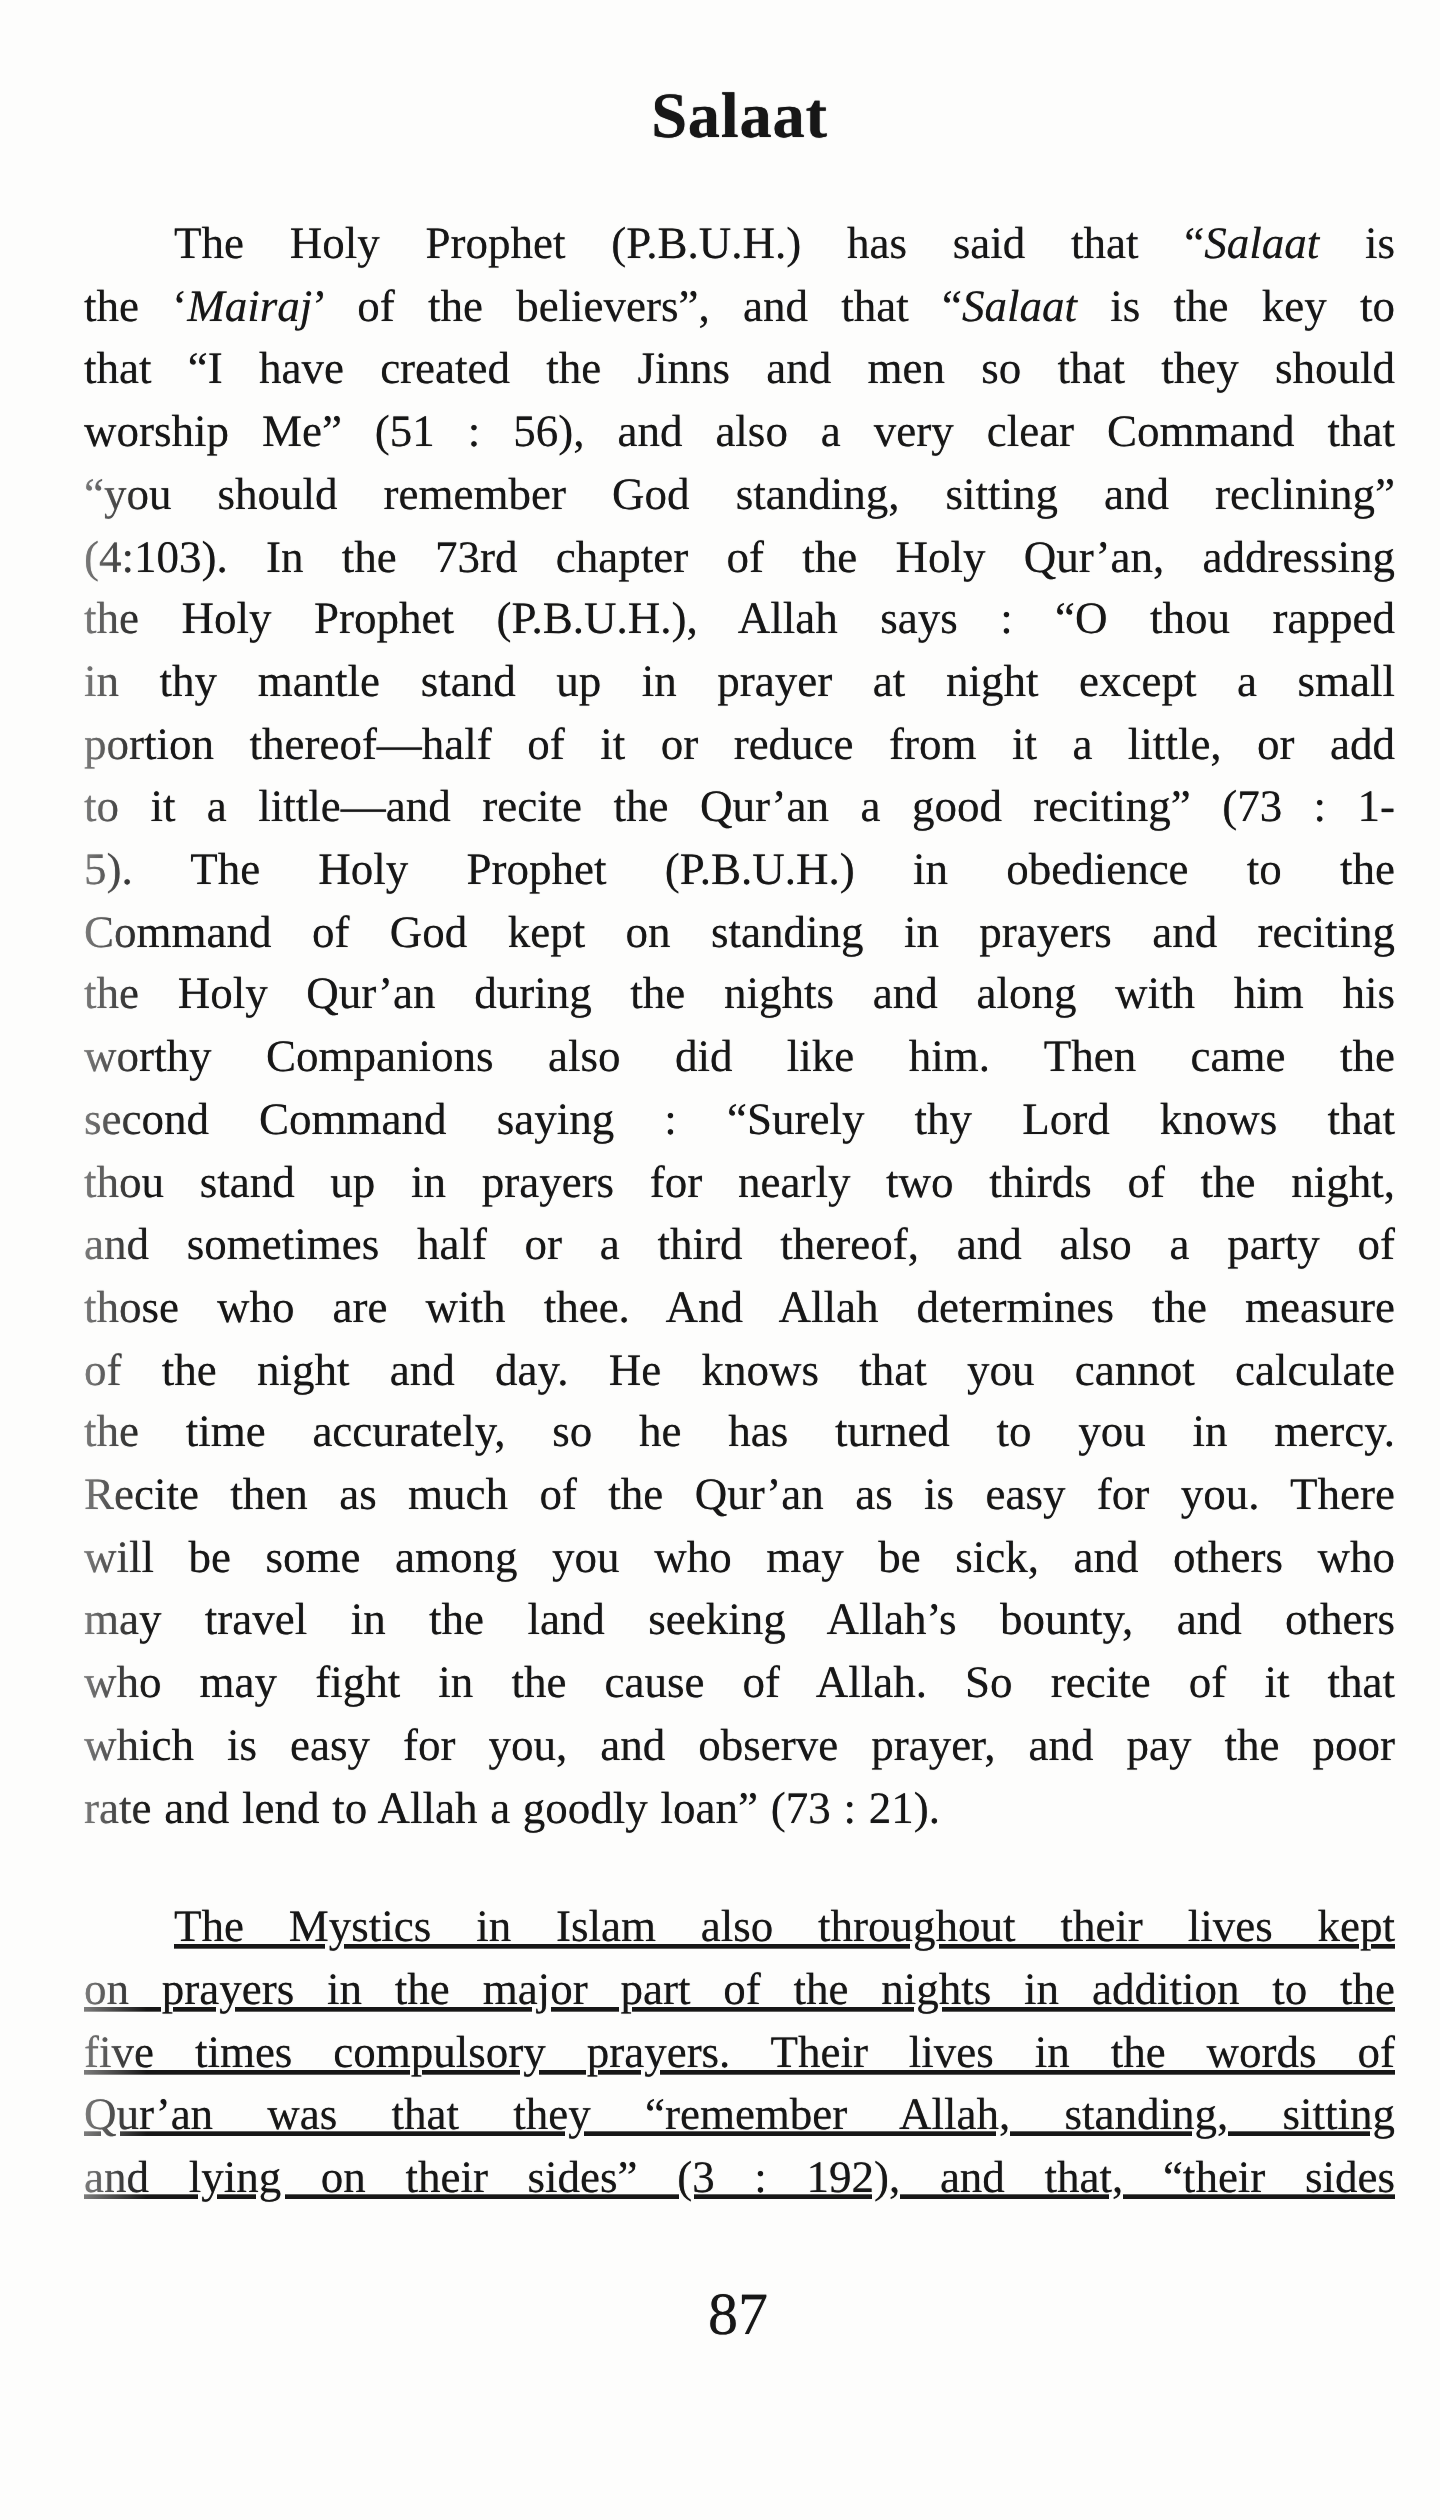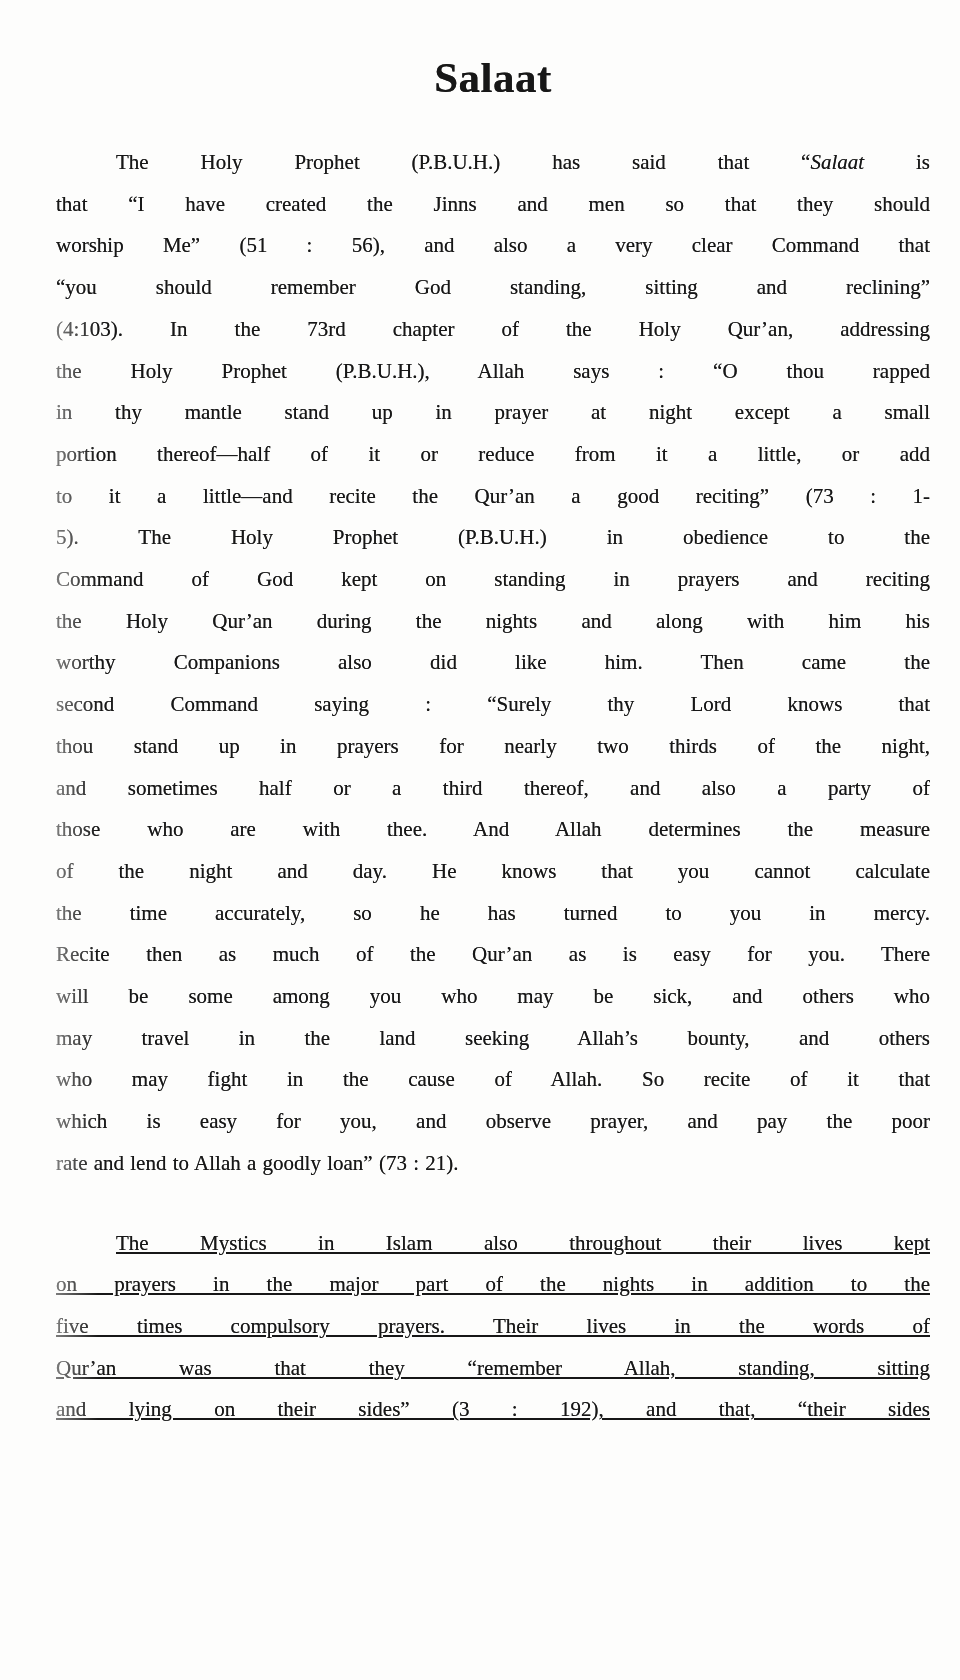--- a/index.html
+++ b/index.html
@@ -21,21 +21,21 @@
     padding-left: 26px; 
     text-align: center;
     font-size: 43px;
     line-height: 43px;
     font-weight: bold;
     letter-spacing: 0.5px;
     text-shadow: 0 0 0.6px rgba(15,15,15,0.8);
   }
   .body {
     margin: 43px 30px 0 56px;
-    font-size: 21px;
+    font-size: 30px;
     line-height: 41.7px;
     text-shadow: 0 0 0.5px rgba(15,15,15,0.7);
     word-spacing: 1px;
   }
   .paragraph { margin: 0; }
   .paragraph + .paragraph { margin-top: 38px; text-decoration: underline; }
   .line {
     text-align: justify;
     text-align-last: justify;
   }
@@ -64,20 +64,21 @@
   }
 </style>
 </head>
 <body>
 
 <div class="page" style="background: rgb(253, 253, 252); color: rgb(23, 23, 23);">
   <h1 class="title">Salaat</h1>
   <div class="body">
       <div class="paragraph">
         <div class="line"><span>The Holy Prophet (P.B.U.H.) has said that “</span><em>Salaat</em><span> is</span></div>
+        <div class="line"><span>the ‘</span><em>Mairaj</em><span>’ of the believers”, and that “</span><em>Salaat</em><span> is the key to</span></div>
         <div class="line"><span>that “I have created the Jinns and men so that they should</span></div>
         <div class="line"><span>worship Me” (51 : 56), and also a very clear Command that</span></div>
         <div class="line"><span>“you should remember God standing, sitting and reclining”</span></div>
         <div class="line"><span>(4:103). In the 73rd chapter of the Holy Qur’an, addressing</span></div>
         <div class="line"><span>the Holy Prophet (P.B.U.H.), Allah says : “O thou rapped</span></div>
         <div class="line"><span>in thy mantle stand up in prayer at night except a small</span></div>
         <div class="line"><span>portion thereof—half of it or reduce from it a little, or add</span></div>
         <div class="line"><span>to it a little—and recite the Qur’an a good reciting” (73 : 1-</span></div>
         <div class="line"><span>5). The Holy Prophet (P.B.U.H.) in obedience to the</span></div>
         <div class="line"><span>Command of God kept on standing in prayers and reciting</span></div>
@@ -97,14 +98,15 @@
         <div class="line line-end"><span>rate and lend to Allah a goodly loan” (73 : 21).</span></div>
       </div>
       <div class="paragraph">
         <div class="line"><span>The Mystics in Islam also throughout their lives kept</span></div>
         <div class="line"><span>on prayers in the major part of the nights in addition to the</span></div>
         <div class="line"><span>five times compulsory prayers. Their lives in the words of</span></div>
         <div class="line"><span>Qur’an was that they “remember Allah, standing, sitting</span></div>
         <div class="line"><span>and lying on their sides” (3 : 192), and that, “their sides</span></div>
       </div>
     </div>
+  <div class="page-number">87</div>
   <div class="left-fade"></div>
 </div>
 
 </body></html>

